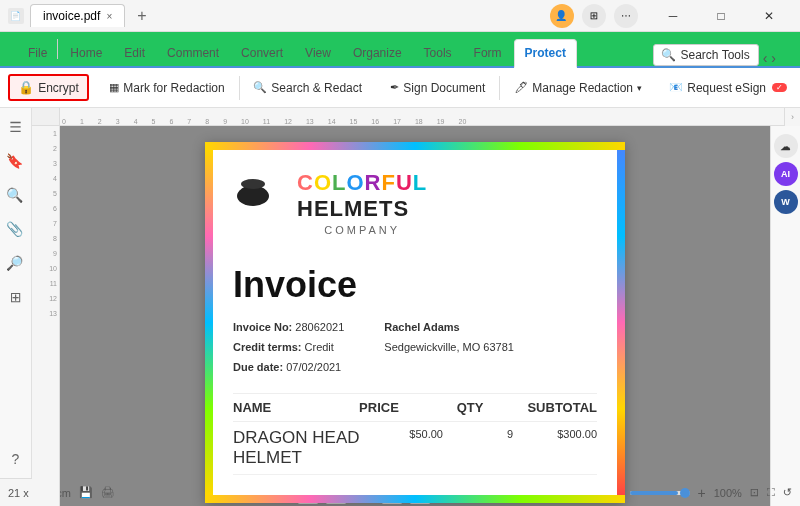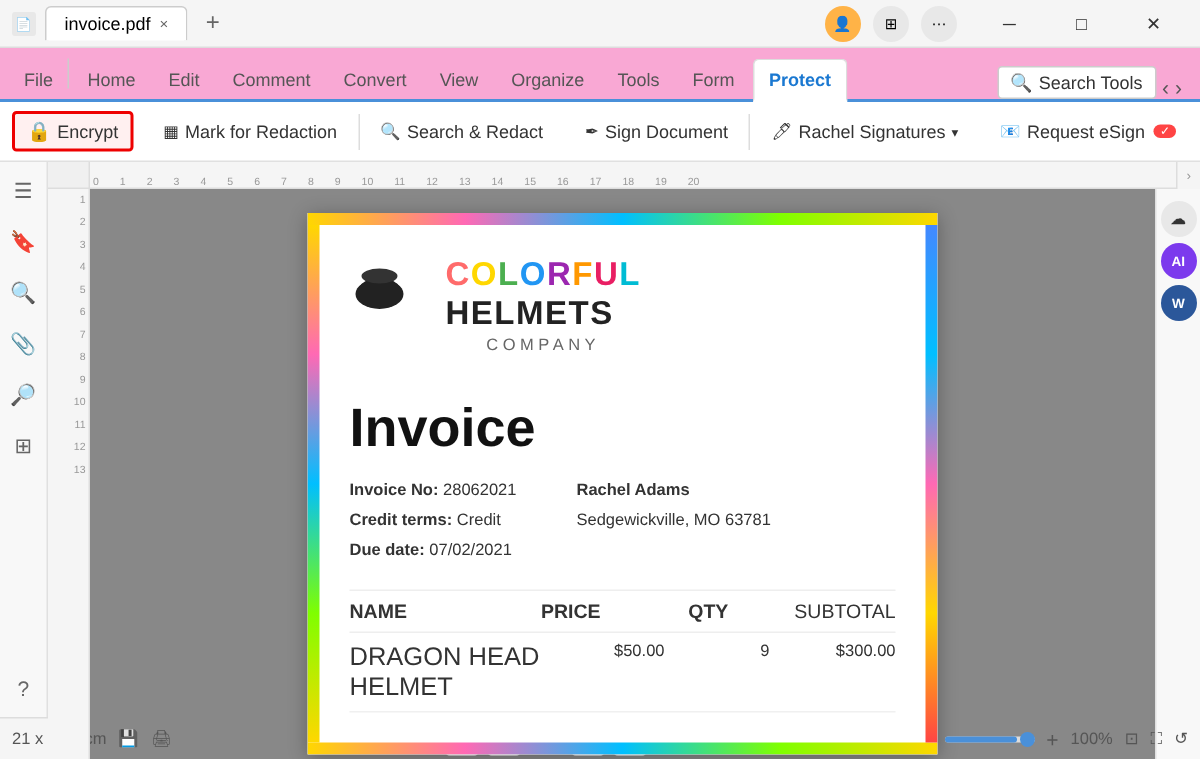--- a/index.html
+++ b/index.html
@@ -18,21 +18,21 @@
 
     
     .toolbar { height: 40px; background: white; display: flex; align-items: center; padding: 0 8px; border-bottom: 1px solid #e0e0e0; gap: 2px; }
     .toolbar-group { display: flex; align-items: center; gap: 2px; }
     .toolbar-btn { display: flex; align-items: center; gap: 4px; padding: 4px 8px; font-size: 12px; color: #333; cursor: pointer; border-radius: 3px; border: none; background: transparent; white-space: nowrap; }
     .toolbar-btn.active-encrypt { border: 2px solid #e00; background: #fff0f0; }
     .toolbar-sep { width: 1px; height: 24px; background: #ddd; margin: 0 4px; }
     .search-tools-btn { display: flex; align-items: center; gap: 4px; padding: 3px 8px; border: 1px solid #ccc; border-radius: 3px; font-size: 12px; color: #333; cursor: pointer; background: white; margin-left: 4px; }
 
     
-    .ribbon-tabs { height: 36px; background: #f9a8d4; display: flex; align-items: flex-end; padding: 0 8px; border-bottom: 2px solid #4a90d9; }
+    .ribbon-tabs { height: 36px; background: #22c55e; display: flex; align-items: flex-end; padding: 0 20px; border-bottom: 2px solid #4a90d9; }
     .ribbon-tab { padding: 6px 10px; font-size: 12px; color: #555; cursor: pointer; border-radius: 4px 4px 0 0; margin-right: 2px; }
     .ribbon-tab.protect-active { background: white; color: #1a78d1; font-weight: 600; border: 1px solid #ddd; border-bottom: 2px solid white; margin-bottom: -2px; }
 
     .left-sidebar { width: 32px; background: #f8f8f8; border-right: 1px solid #e0e0e0; display: flex; flex-direction: column; align-items: center; padding-top: 8px; gap: 12px; }
     .sidebar-icon { width: 22px; height: 22px; display: flex; align-items: center; justify-content: center; cursor: pointer; color: #666; font-size: 14px; border-radius: 3px; }
     .ruler-row { display: flex; }
     .ruler-corner { width: 28px; height: 18px; background: #f0f0f0; border-right: 1px solid #ddd; border-bottom: 1px solid #ddd; }
     .ruler-horizontal { flex: 1; height: 18px; background: #f5f5f5; border-bottom: 1px solid #ddd; position: relative; overflow: hidden; }
     .ruler-vertical { width: 28px; background: #f5f5f5; border-right: 1px solid #ddd; position: relative; overflow: hidden; }
 
@@ -66,21 +66,21 @@
 
     .invoice-title { font-size: 36px; font-weight: 900; color: #111; margin: 20px 0 12px; }
     .invoice-details { display: flex; gap: 40px; margin-bottom: 16px; }
     .invoice-left { font-size: 11px; line-height: 1.8; color: #333; }
     .invoice-right { font-size: 11px; line-height: 1.8; color: #333; }
     .bold { font-weight: 700; }
     .table-header { display: flex; padding: 6px 0; border-top: 1px solid #eee; border-bottom: 1px solid #eee; margin-top: 4px; gap: 44px; }
     .th-name { flex: 2; font-size: 13px; font-weight: 700; color: #333; }
     .th-price { flex: 1; font-size: 13px; font-weight: 700; color: #333; text-align: right; }
     .th-qty { flex: 1; font-size: 13px; font-weight: 700; color: #333; text-align: right; }
-    .th-subtotal { flex: 1.2; font-size: 13px; font-weight: 400; color: #333; text-align: right; }
+    .th-subtotal { flex: 1.2; font-size: 13px; font-weight: 700; color: #333; text-align: right; }
     .table-row-item { display: flex; padding: 6px 0; border-bottom: 1px solid #f0f0f0; }
     .td-name { flex: 2; font-size: 17px; color: #333; }
     .td-price { flex: 1; font-size: 11px; color: #333; text-align: right; }
     .td-qty { flex: 1; font-size: 11px; color: #333; text-align: right; }
     .td-subtotal { flex: 1.2; font-size: 11px; color: #333; text-align: right; }
 
     
     .status-bar { height: 28px; background: #f5f5f5; border-top: 1px solid #ddd; display: flex; align-items: center; justify-content: space-between; padding: 0 8px; font-size: 11px; color: #555; }
     .status-left { display: flex; align-items: center; gap: 8px; }
     .status-right { display: flex; align-items: center; gap: 8px; }
@@ -158,21 +158,21 @@
   </div>
   <div class="toolbar-sep"></div>
   <div class="toolbar-group">
     <button class="toolbar-btn">
       <span style="font-size:11px;">✒</span>
       <span>Sign Document</span>
     </button>
     <div class="toolbar-sep"></div>
     <button class="toolbar-btn">
       <span style="font-size:11px;">🖊</span>
-      <span>Rachel Signatures</span>
+      <span>Manage Redaction</span>
       <span style="font-size:9px;">▾</span>
     </button>
   </div>
   <div class="toolbar-sep"></div>
   <div class="toolbar-group">
     <button class="toolbar-btn">
       <span style="font-size:11px;">📧</span>
       <span>Request eSign</span>
       <span style="font-size:8px;background:#ff4444;color:white;border-radius:8px;padding:0 4px;margin-left:2px;">✓</span>
     </button>

